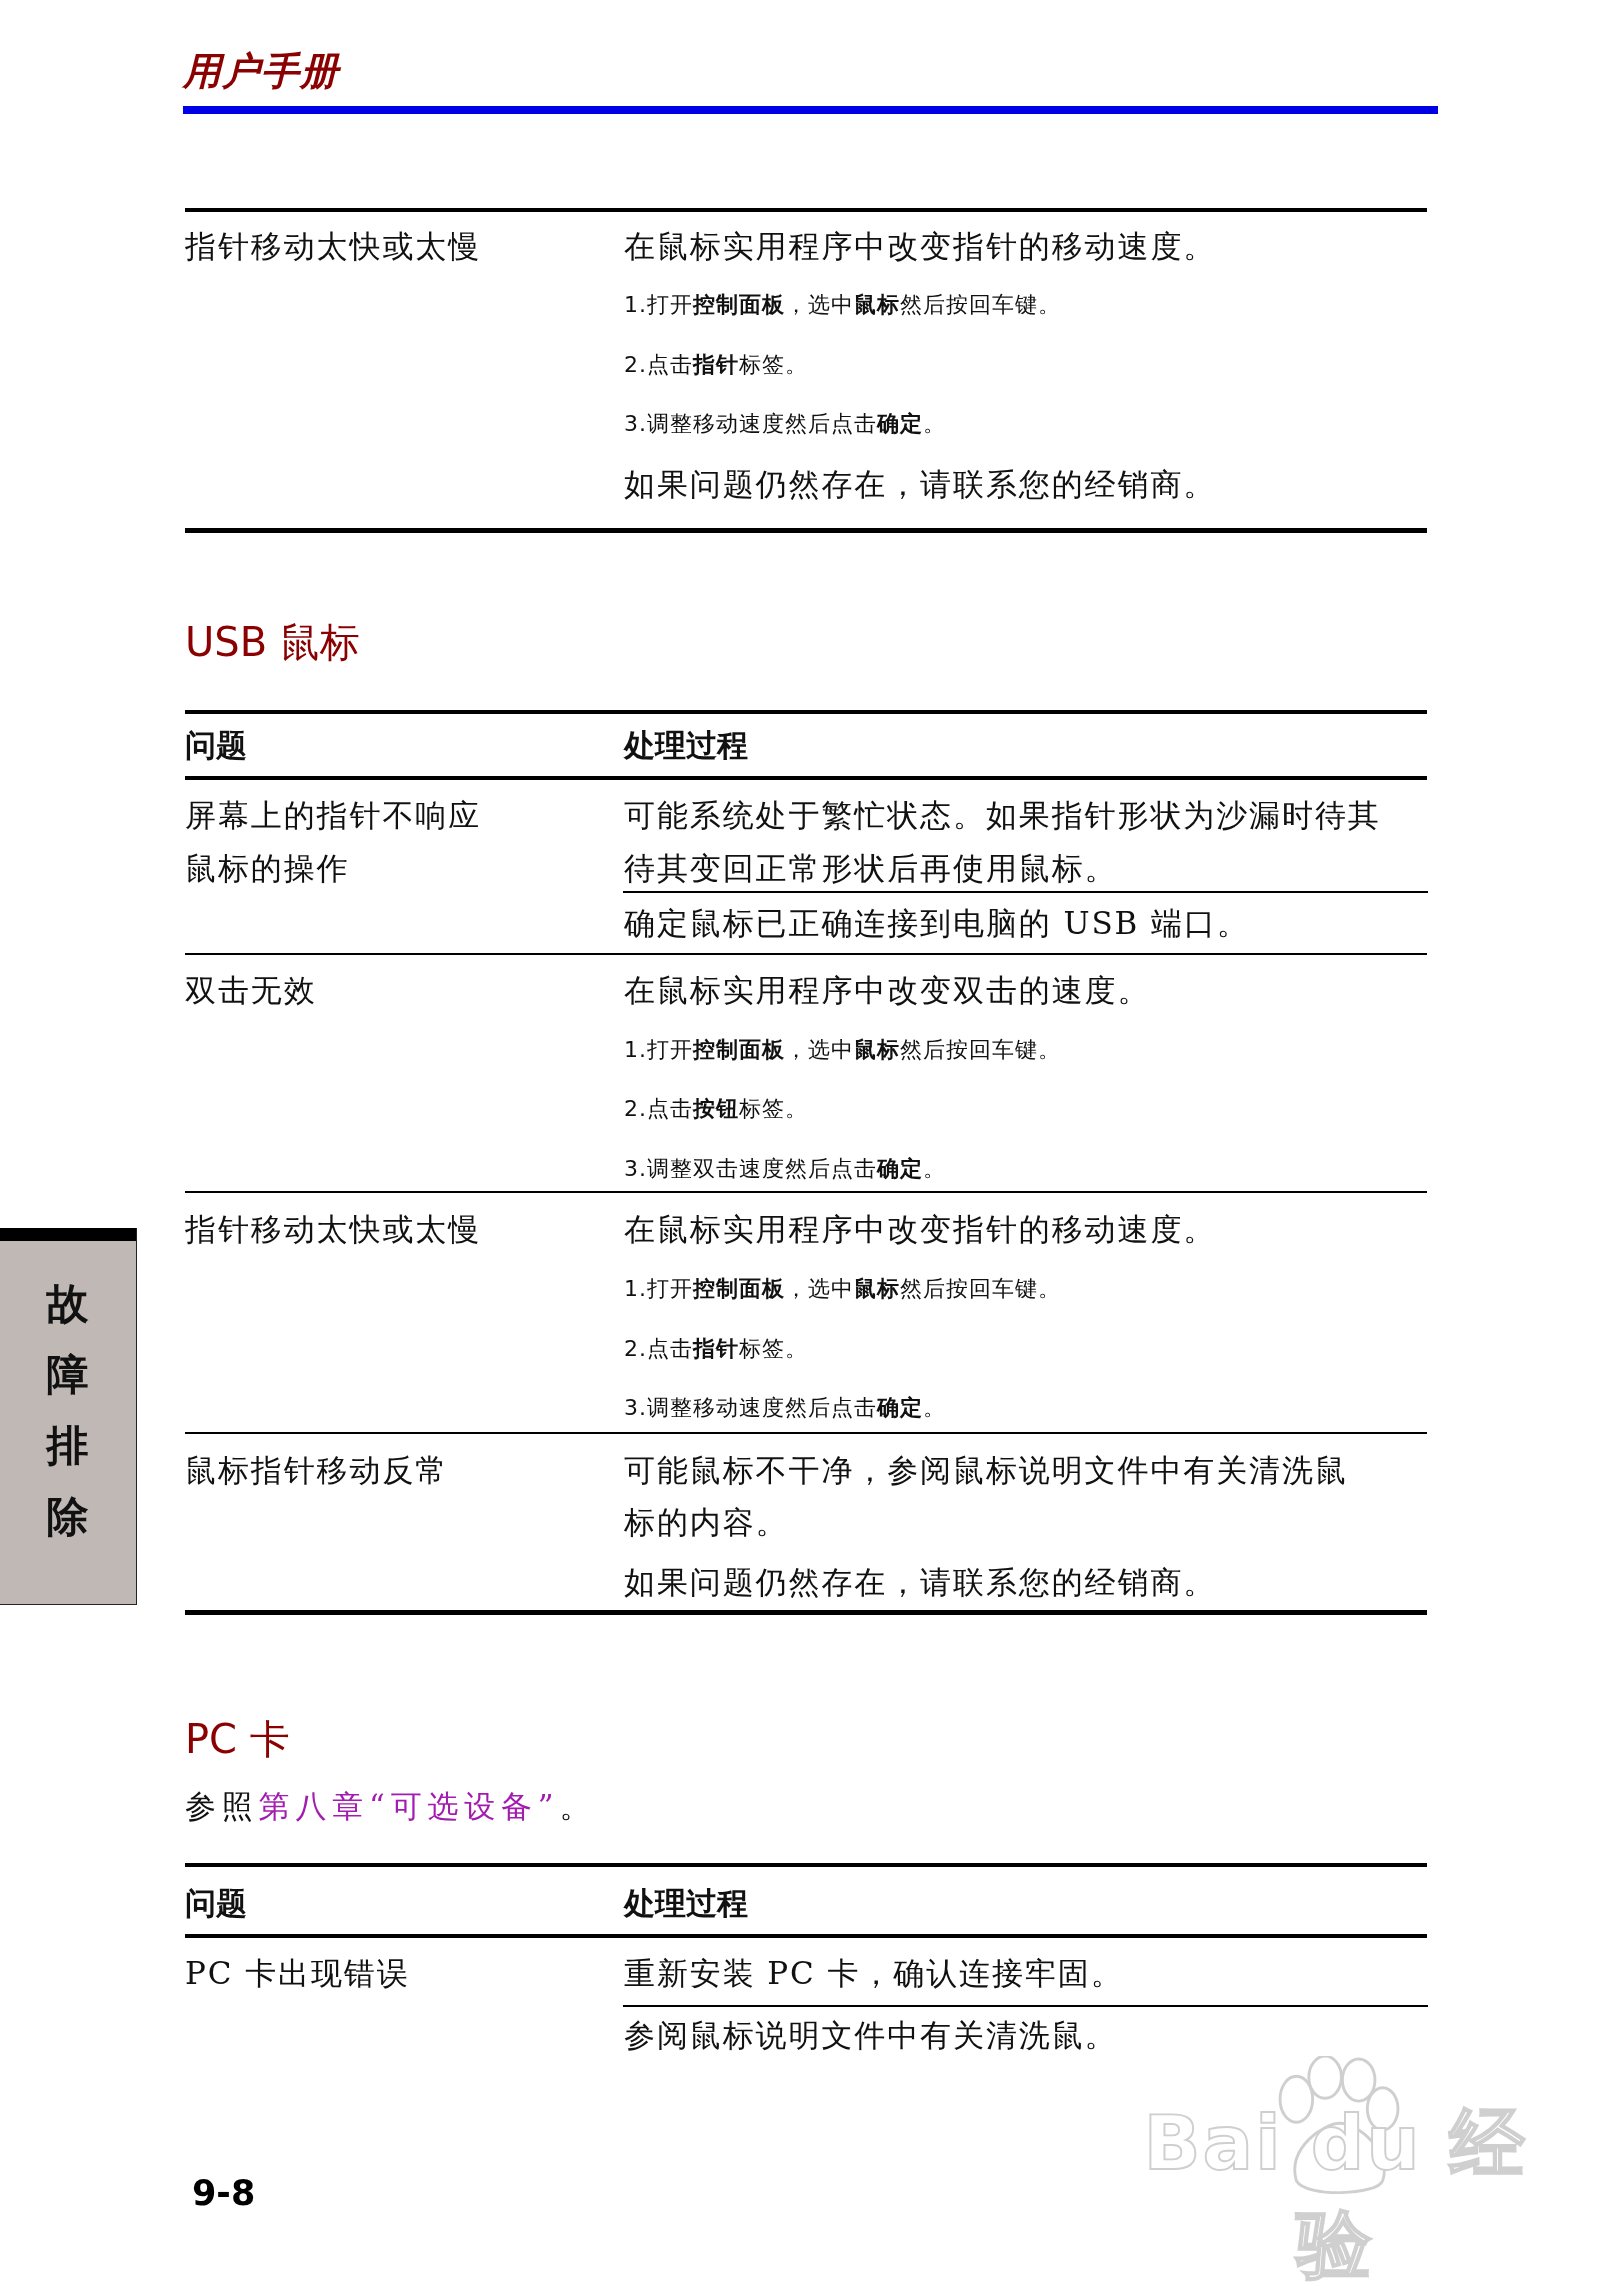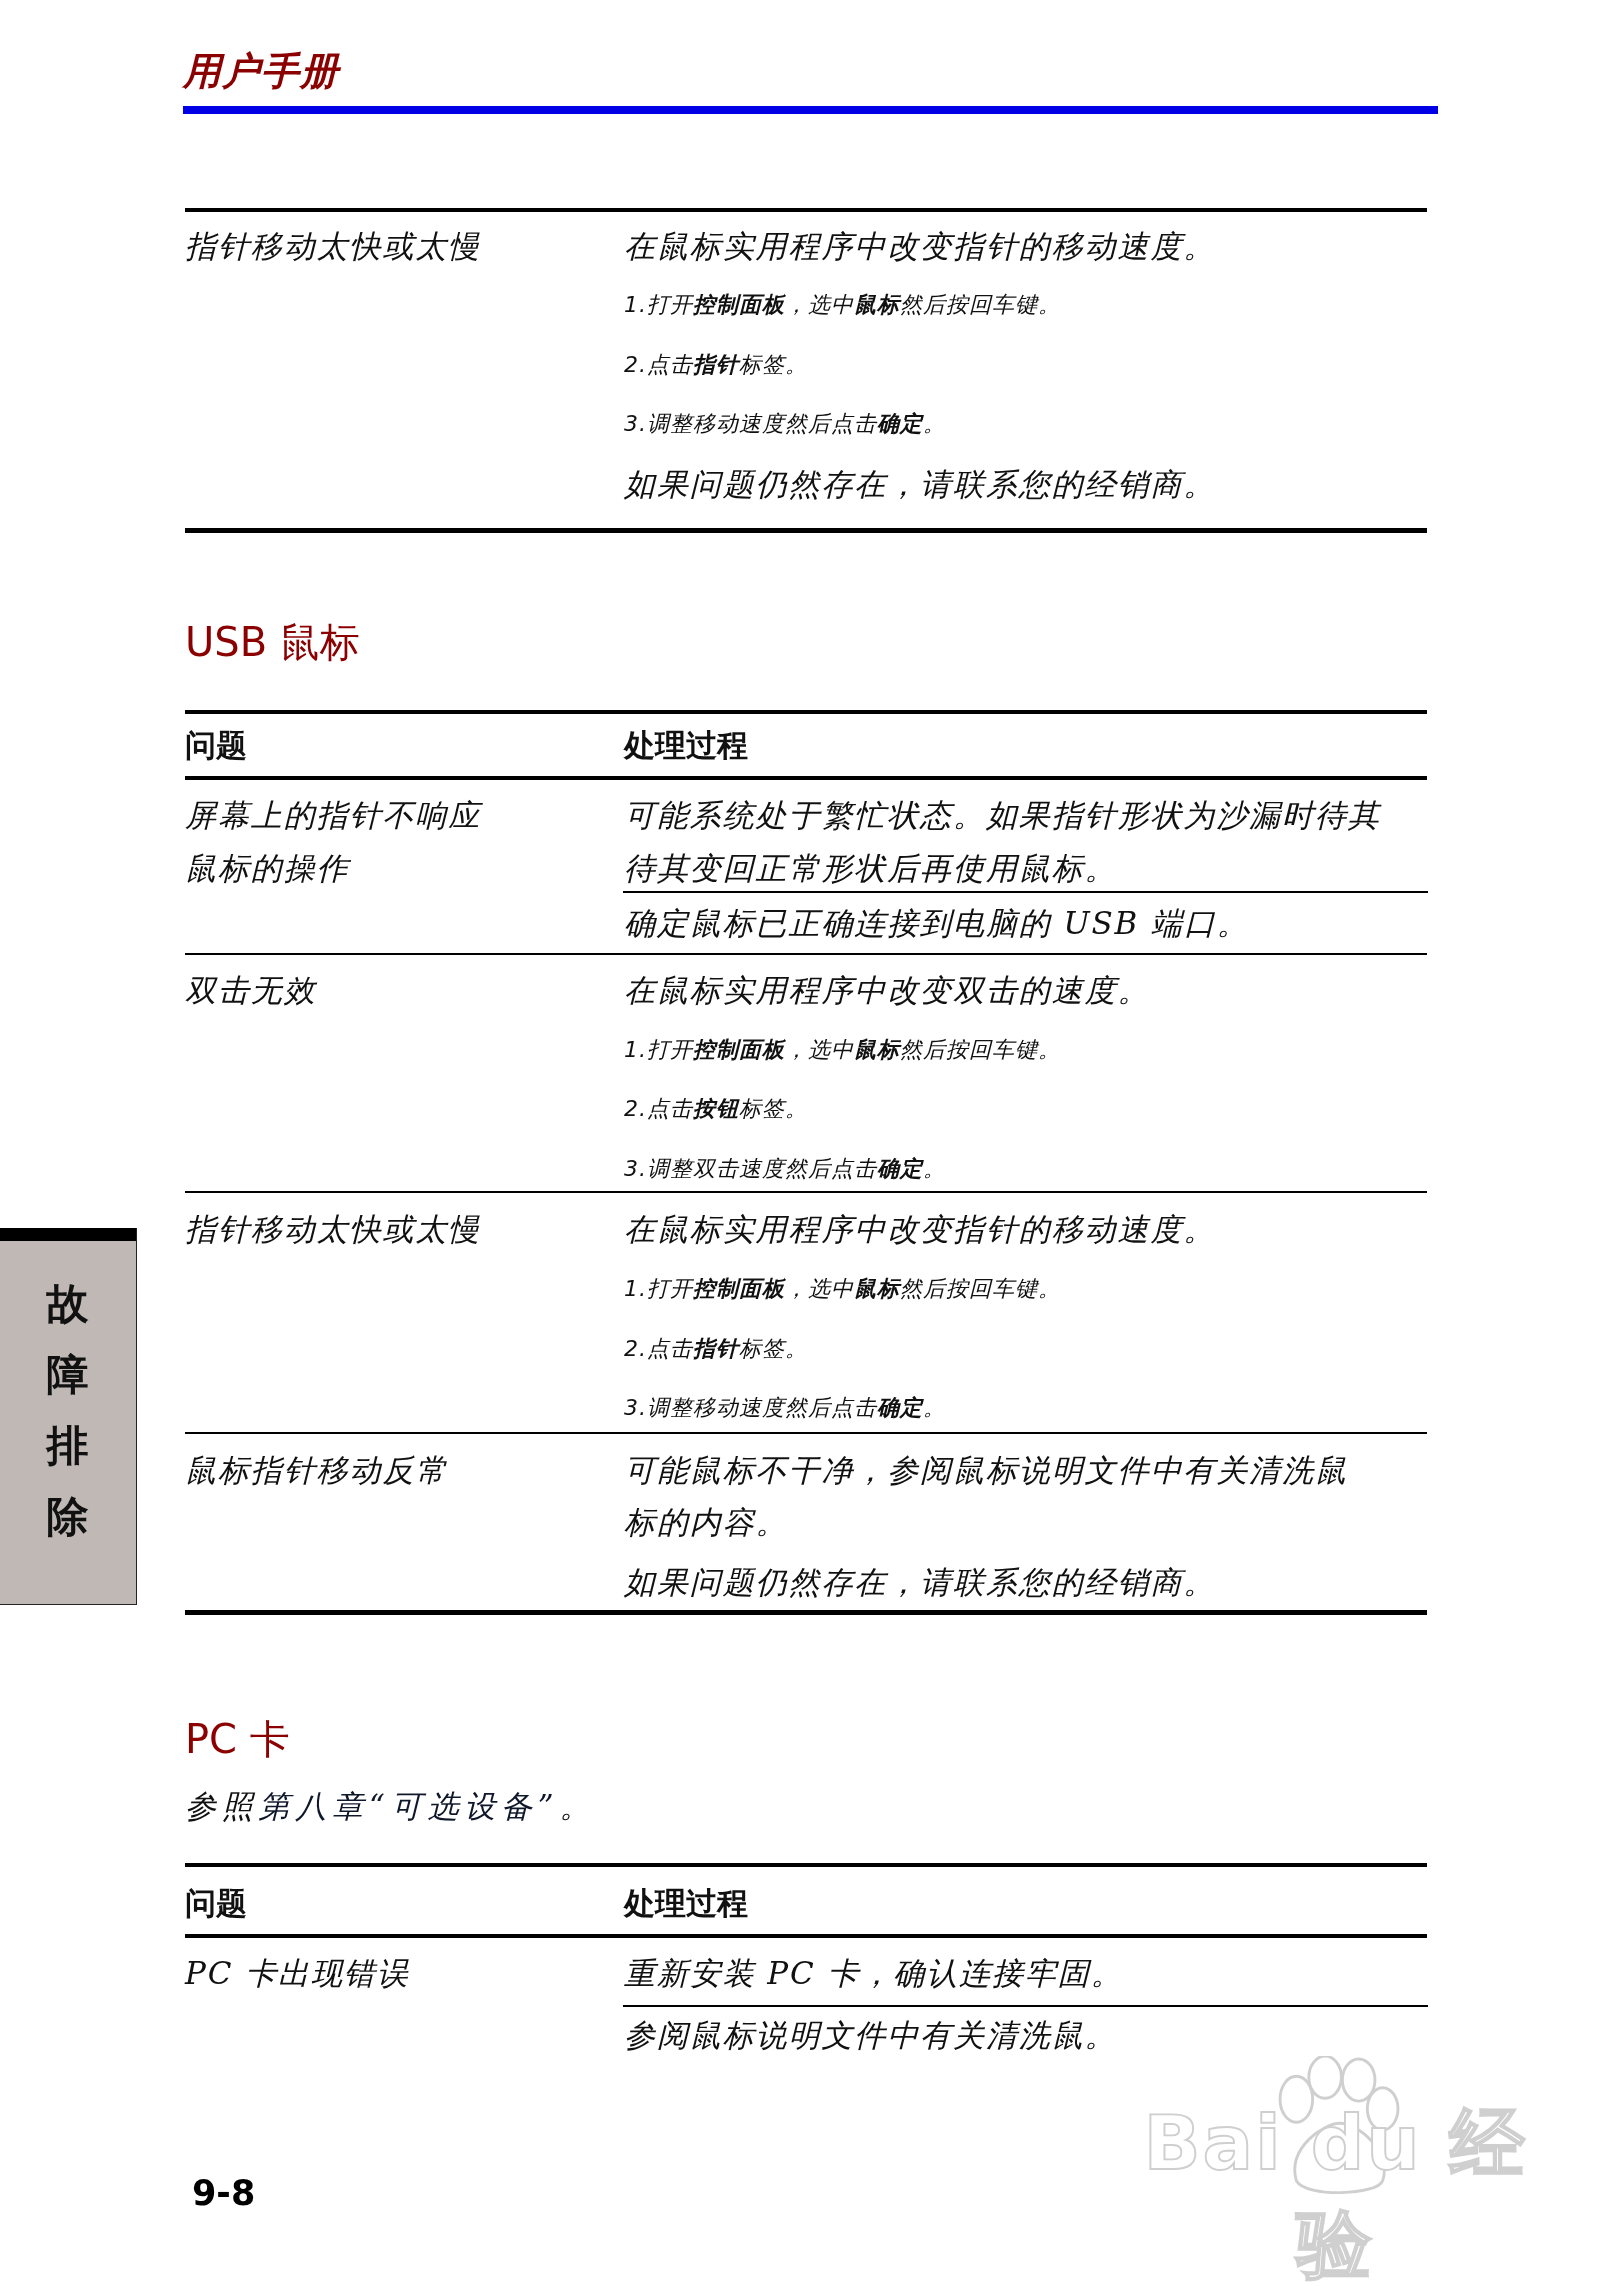--- a/index.html
+++ b/index.html
@@ -11,30 +11,30 @@
   .hdr-title {
     left: 183px; top: 46px; font-family: "DejaVu Sans", "Liberation Sans", sans-serif;
     font-size: 38px; font-weight: bold; font-style: italic; color: #8b0000; letter-spacing: 1px;
   }
   .blue-rule { left: 183px; top: 106px; width: 1255px; height: 7.7px; background: #0000e6; }
   .rule { left: 185px; width: 1242px; background: #000; }
   .rule.thick { height: 3.8px; }
   .rule.bottom { height: 4.8px; }
   .rule.thin { height: 1.9px; }
   .rule.sub { left: 623px; width: 805px; height: 1.9px; }
-  .cell { font-size: 31px; line-height: 38px; white-space: nowrap; letter-spacing: 1.9px; font-style: italic; }
+  .cell { font-size: 31px; line-height: 38px; white-space: nowrap; letter-spacing: 1.9px; }
   .col1 { left: 185px; }
   .col2 { left: 624px; }
   .step { font-family: "DejaVu Sans", "Liberation Sans", sans-serif; font-size: 22px; letter-spacing: 1px; }
   .step b { font-weight: bold; }
   .th { font-family: "DejaVu Sans", "Liberation Sans", sans-serif; font-weight: bold; font-size: 31px; line-height: 38px; }
   .section-h {
     left: 185px; font-family: "DejaVu Sans", "Liberation Sans", sans-serif; font-size: 40px; color: #8b0000;
   }
-  .link { color: #0f172a; letter-spacing: 5.8px; }
+  .link { color: #a21caf; letter-spacing: 5.8px; }
   .side-tab {
     left: 0; top: 1228px; width: 137px; height: 377px; background: #bfb8b4;
     border-right: 1.9px solid #222; border-bottom: 1.9px solid #222; box-sizing: border-box;
   }
   .side-tab .band { position: absolute; left: 0; top: 0; width: 100%; height: 13.4px; background: #000; }
   .side-char {
     position: absolute; left: 0; width: 135px; text-align: center;
     font-family: "DejaVu Sans", "Liberation Sans", sans-serif; font-weight: bold; font-size: 42px; color: #111;
   }
   .page-num {

